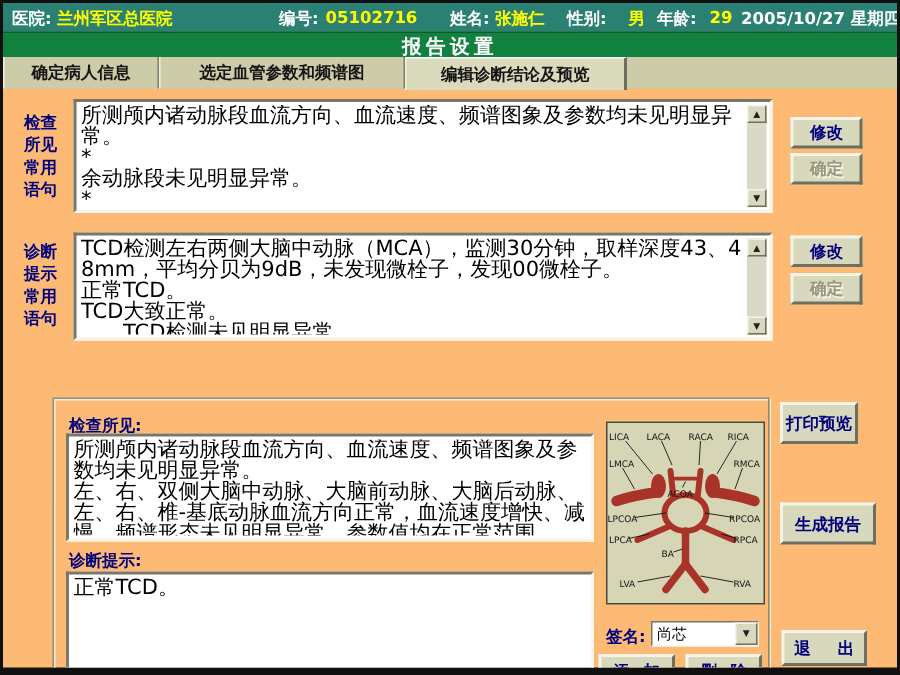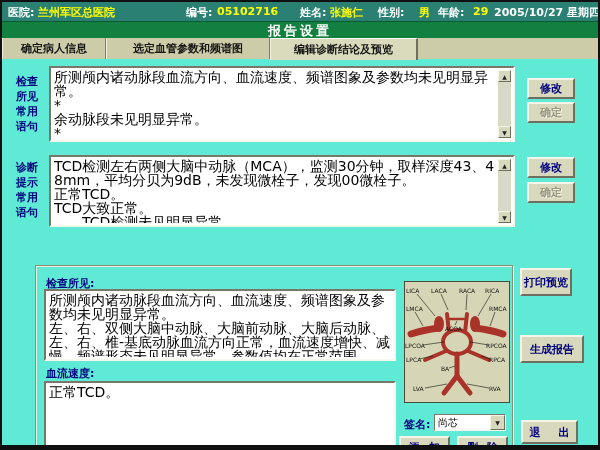--- a/index.html
+++ b/index.html
@@ -1,18 +1,18 @@
 <!DOCTYPE html>
 <html><head>
 <meta charset="utf-8">
 <style>
   html,body{margin:0;padding:0;background:#555;}
   .window{
     position:relative;width:600px;height:450px;box-sizing:border-box;
-    background:#5eead4;border:2px solid #101010;border-bottom-width:5px;
+    background:#fdba74;border:2px solid #101010;border-bottom-width:5px;
     font-family:"DejaVu Sans",sans-serif;overflow:hidden;
   }
   
   .topbar{position:absolute;left:0;top:0;width:100%;height:19px;background:#2a8073;}
   .topbar span{position:absolute;top:3px;font-size:11px;font-weight:bold;white-space:nowrap;}
   .lbl-w{color:#ffffff;}
   .val-y{color:#ffff00;}
   .dt{color:#ffffff;font-size:10px;top:4px;}
   
   .titlebar{position:absolute;left:0;top:19px;width:100%;height:17px;background:#12813f;
@@ -131,21 +131,21 @@
   <div class="btn disabled" style="left:525px;top:180px;width:48px;height:21px">确定</div>
 
   <div class="groupbox">
     <div class="gb-label" style="left:10px;top:10px">检查所见:</div>
     <div class="sunken" style="left:8px;top:23px;width:352px;height:72px">
       <div class="textbox-content noscroll">所测颅内诸动脉段血流方向、血流速度、频谱图象及参数均未见明显异常。
 左、右、双侧大脑中动脉、大脑前动脉、大脑后动脉、左、右、椎-基底动脉血流方向正常，血流速度增快、减慢，频谱形态未见明显异常。参数值均在正常范围。
 余动脉段未见明显异常。</div>
     </div>
 
-    <div class="gb-label" style="left:10px;top:100px">血流速度:</div>
+    <div class="gb-label" style="left:10px;top:100px">诊断提示:</div>
     <div class="sunken" style="left:8px;top:115px;width:352px;height:78px">
       <div class="textbox-content noscroll">正常TCD。</div>
     </div>
 
     <div class="diagram">
       <svg width="104" height="120" viewBox="0 0 104 120">
         <g stroke="#a93328" fill="none" stroke-linecap="round">
           <path d="M34,46 Q18,48 6,52" stroke-width="7"></path>
           <path d="M70,46 Q86,48 98,52" stroke-width="7"></path>
           <path d="M44,50 L42,32" stroke-width="4"></path>

